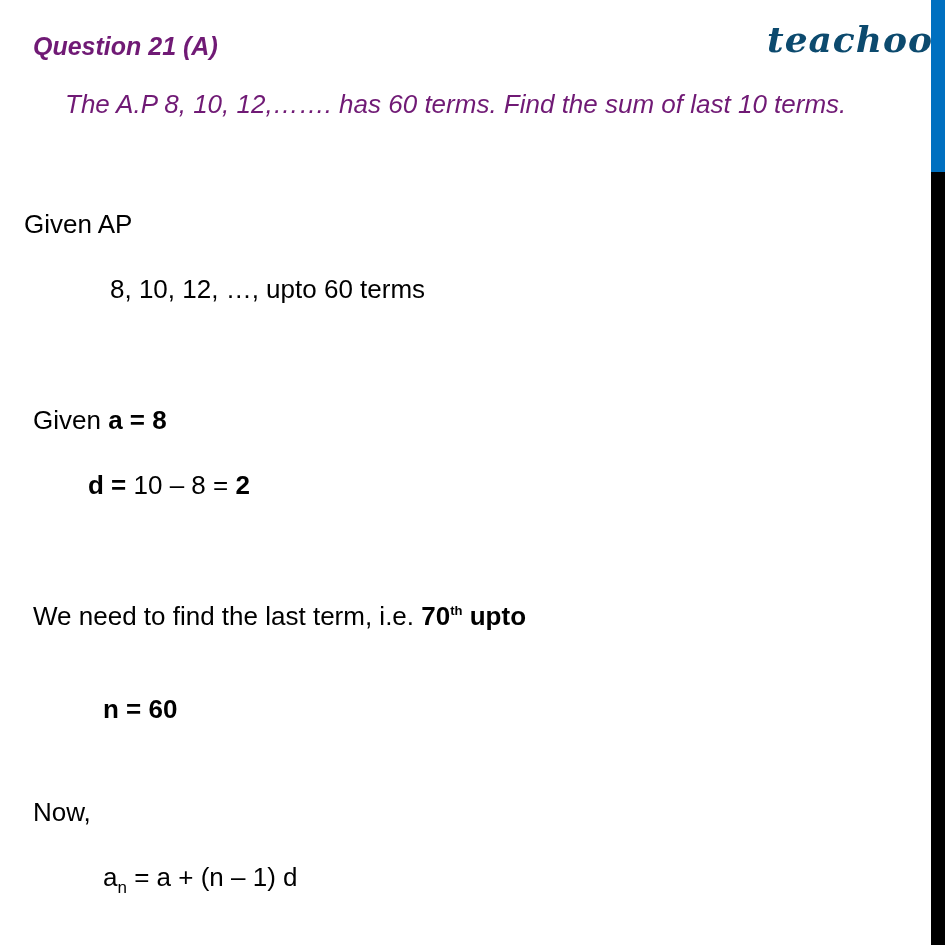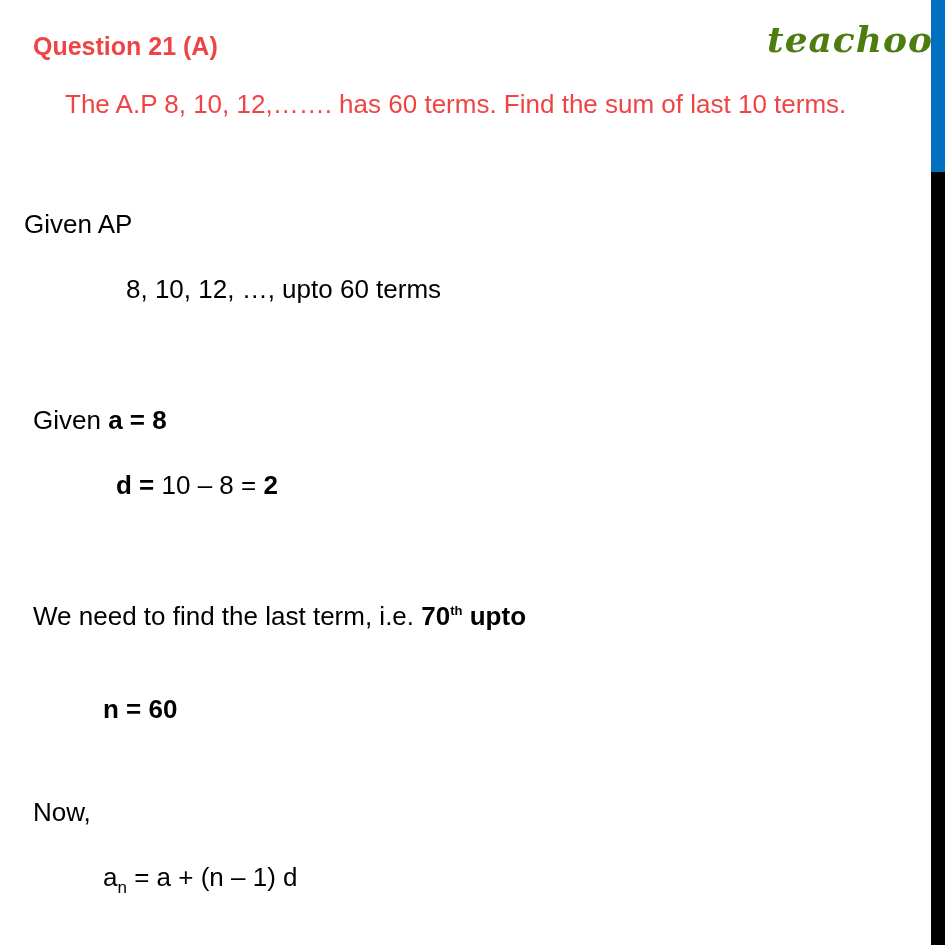--- a/index.html
+++ b/index.html
@@ -3,48 +3,48 @@
   <meta charset="utf-8">
   <style>
     html, body { margin: 0; padding: 0; }
     body {
       width: 945px; height: 945px; position: relative; overflow: hidden;
       background: #ffffff;
       font-family: "Liberation Sans", "DejaVu Sans", sans-serif;
       color: #000;
     }
     .line { position: absolute; white-space: nowrap; font-size: 26px; line-height: 30px; }
-    .blue { color: #ef4444; }
+    .blue { color: #701a75; font-style: italic; }
     .bold { font-weight: bold; margin-top: 28px; }
     .title { font-size: 25px; font-weight: bold; }
     .logo {
       position: absolute; left: 767px; top: 18px;
       font-family: "DejaVu Serif", serif; font-style: italic; font-weight: bold;
-      font-size: 36px; letter-spacing: 1px; color: #4d7c0f;
+      font-size: 36px; letter-spacing: 1px; color: #0c4a6e;
     }
     .sidebar-blue { position: absolute; left: 931px; top: 0; width: 14px; height: 172px; background: #0070c0; }
     .sidebar-black { position: absolute; left: 931px; top: 172px; width: 14px; height: 773px; background: #000; }
     sup { font-size: 13px; vertical-align: 10px; line-height: 0; }
     sub { font-size: 17px; vertical-align: -7px; line-height: 0; }
   </style>
 </head>
 <body>
 
 <div>
   <div class="line blue title" style="left:33px; top:31px;">Question 21 (A)</div>
   <div class="logo">teachoo</div>
   <div class="line blue" style="left:33px; top:89px;margin-left:32px;">The A.P 8, 10, 12,……. has 60 terms. Find the sum of last 10 terms.</div>
 
   <div class="line" style="left:24px; top:209px;">Given AP</div>
-  <div class="line" style="left:126px; top:274px;">8, 10, 12, …, upto 60 terms</div>
+  <div class="line" style="left:110px; top:274px;">8, 10, 12, …, upto 60 terms</div>
 
   <div class="line" style="left:33px; top:405px;">
     <span>Given </span><span class="bold">a = 8</span>
   </div>
-  <div class="line" style="left:116px; top:470px;">
+  <div class="line" style="left:88px; top:470px;">
     <span class="bold">d = </span><span>10 – 8 = </span><span class="bold">2</span>
   </div>
 
   <div class="line" style="left:33px; top:601px;">
     <span>We need to find the last term, i.e. </span><span class="bold">70</span><sup class="bold">th</sup><span class="bold"> upto</span>
   </div>
   <div class="line bold" style="left:103px; top:666px;">n  = 60</div>
 
   <div class="line" style="left:33px; top:797px;">Now,</div>
   <div class="line" style="left:103px; top:862px;">

